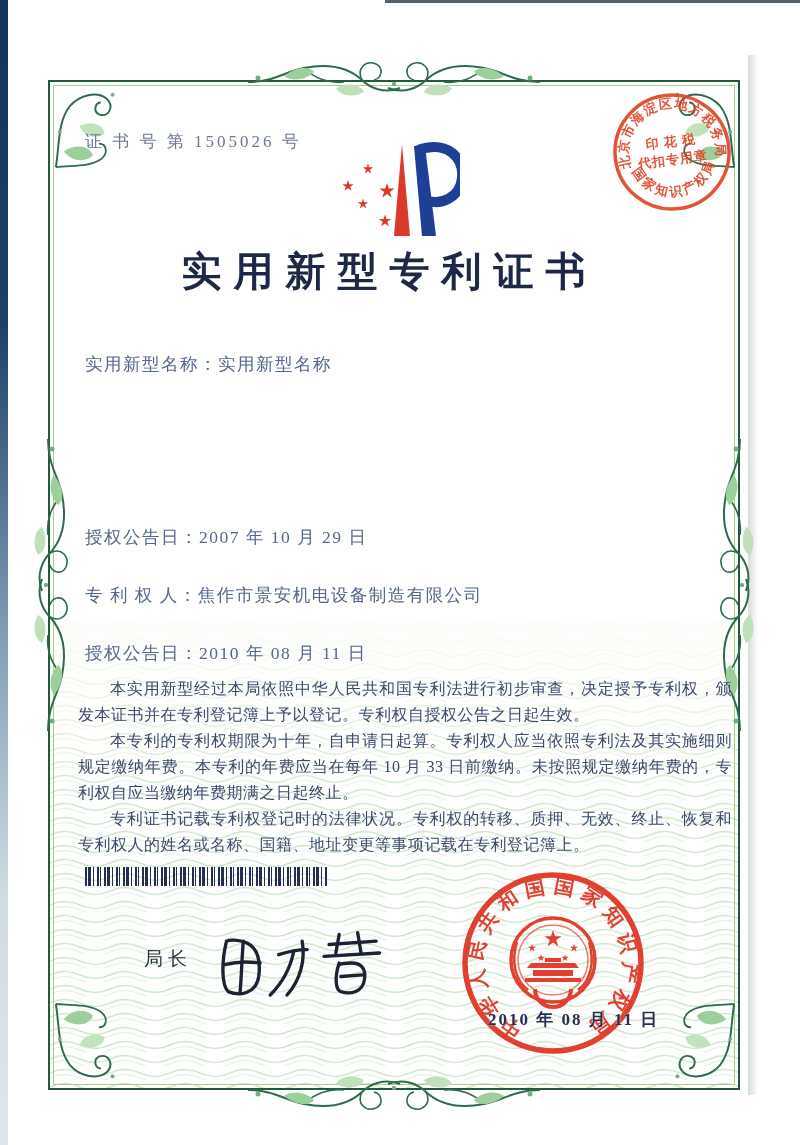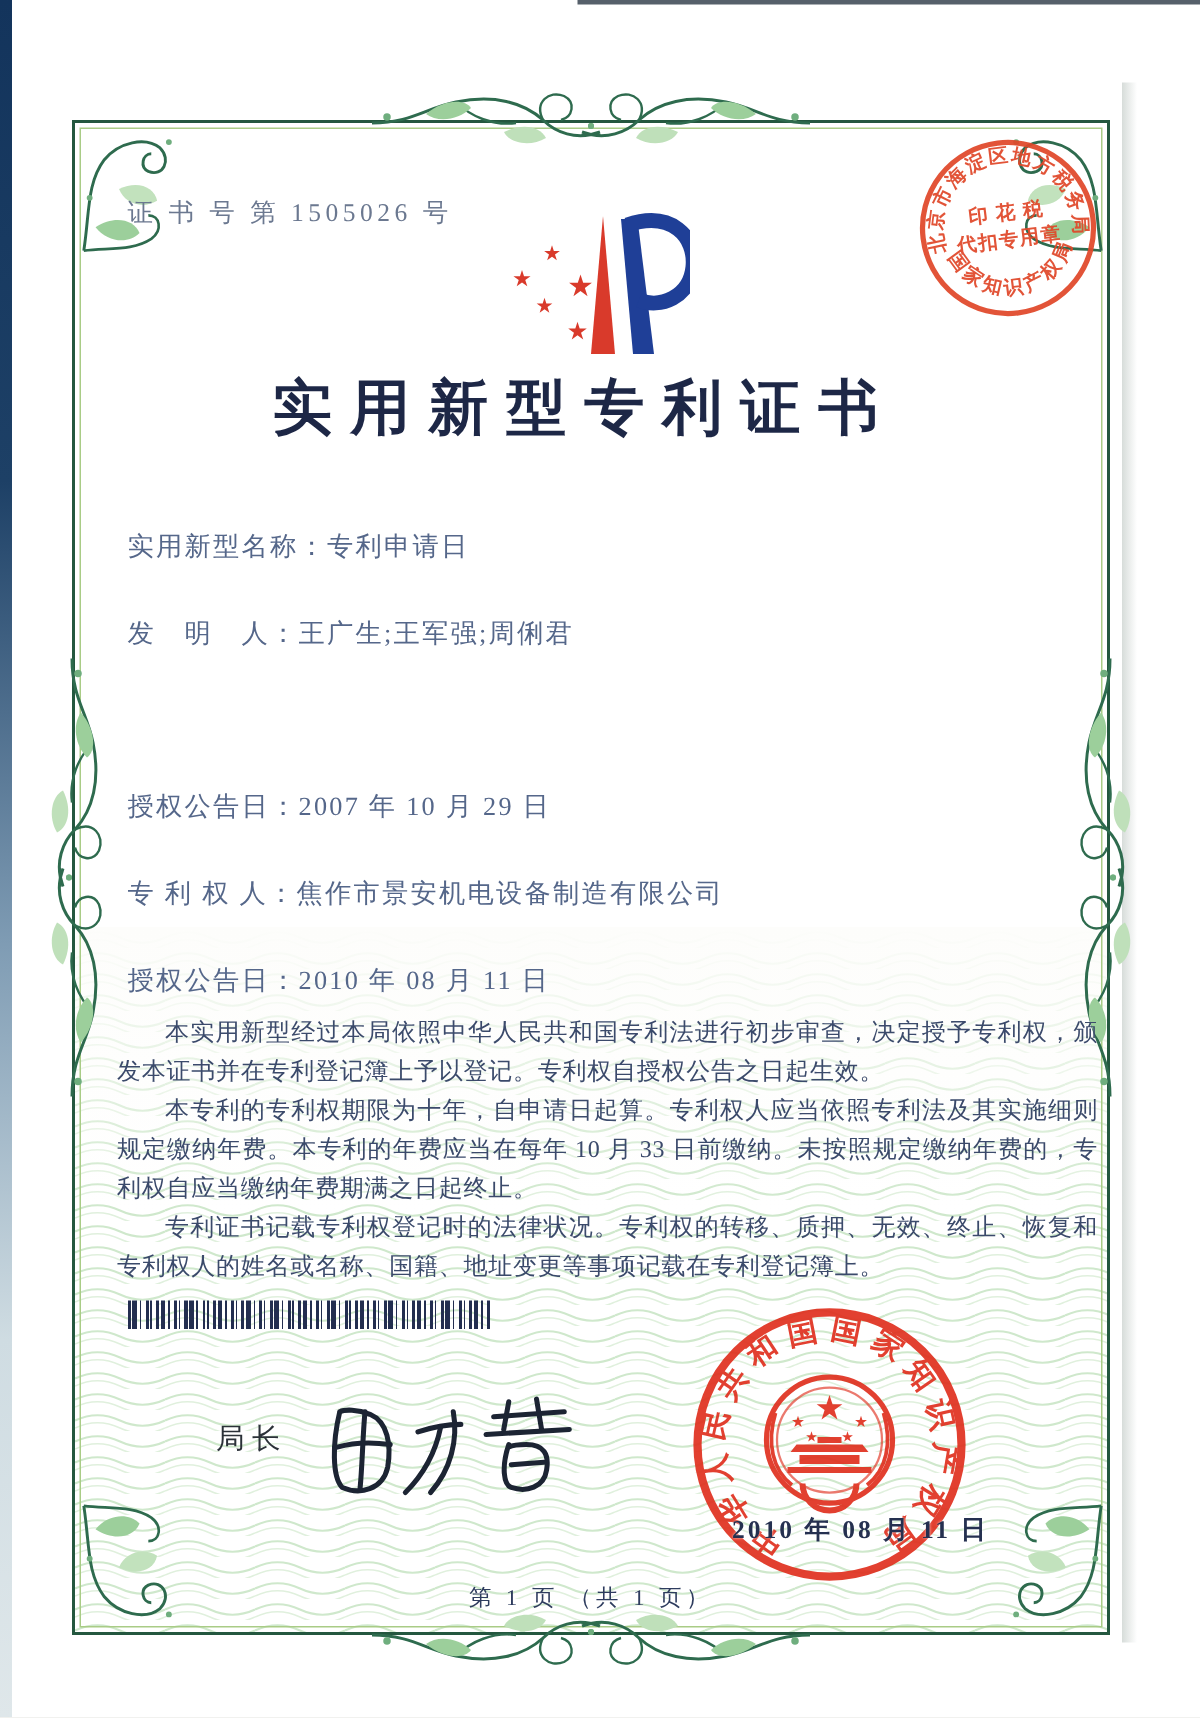--- a/index.html
+++ b/index.html
@@ -160,24 +160,21 @@
     <use href="#starP" transform="translate(33,68) scale(5.5)" fill="#d93a2b"></use>
     <use href="#starP" transform="translate(55,85) scale(6.5)" fill="#d93a2b"></use>
     <polygon points="72,8 64,100 80,100" fill="#d93a2b"></polygon>
     <polygon points="84,10 95,10 106,100 92,100" fill="#1f3f97"></polygon>
     <path d="M88,14 C118,4 134,22 132,42 C130,62 110,70 96,64" fill="none" stroke="#1f3f97" stroke-width="10"></path>
   </svg>
 
   <div class="z page-title">实用新型专利证书</div>
 
   <div class="z field f0">
-    <span>实用新型名称：</span><span>专利申请日</span>
-  </div>
-  <div class="z field f1">
-    <span>发　明　人：</span><span>王广生;王军强;周俐君</span>
+    <span>实用新型名称：</span><span>实用新型名称</span>
   </div>
   <div class="z field f3">
     <span>授权公告日：</span><span>2007 年 10 月 29 日</span>
   </div>
   <div class="z field f4">
     <span>专 利 权 人：</span><span>焦作市景安机电设备制造有限公司</span>
   </div>
   <div class="z field f5">
     <span>授权公告日：</span><span>2010 年 08 月 11 日</span>
   </div>
@@ -223,15 +220,14 @@
       <use href="#starP" transform="translate(12,-2) scale(3.8)"></use>
       <rect x="-8" y="-2" width="16" height="4"></rect>
       <path d="M-26,8 L26,8 L22,3 L-22,3 Z"></path>
       <rect x="-20" y="10" width="40" height="6"></rect>
       <rect x="-28" y="18" width="56" height="4"></rect>
       <path d="M-18,29 A18,18 0 0 0 18,29" fill="none" stroke="#e0301f" stroke-width="4"></path>
     </g>
   </svg>
   <div class="z seal-date">2010 年 08 月 11 日</div>
 
-  <div class="z footer">第 1 页 （共 1 页）</div>
 
 </div>
 
 </body></html>

